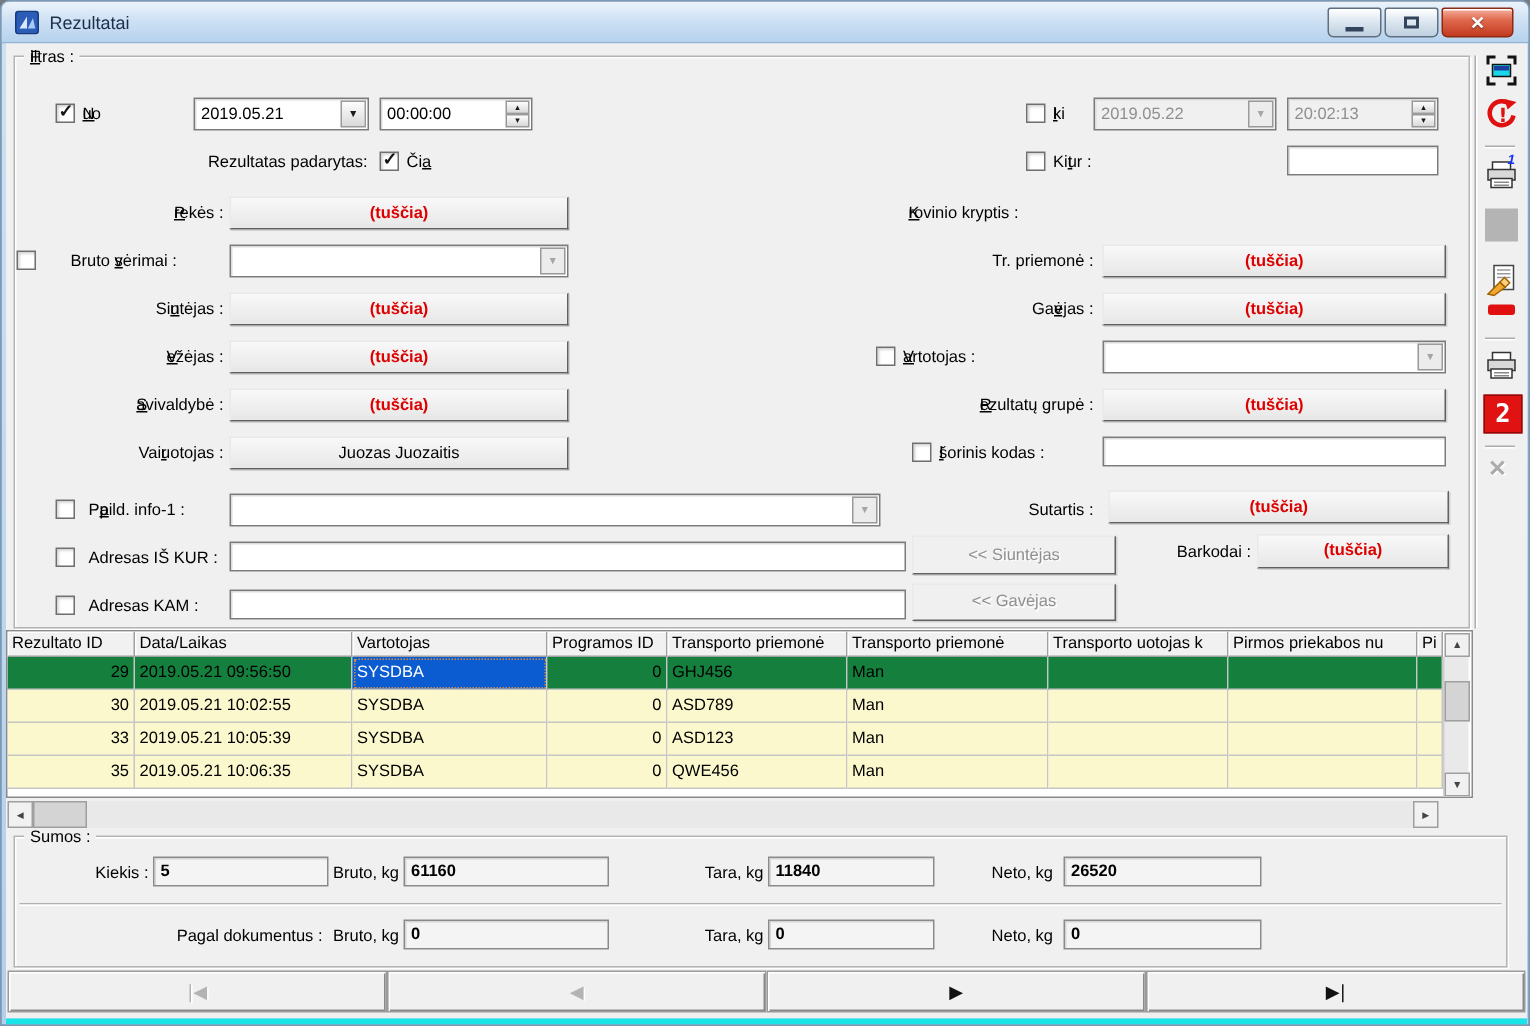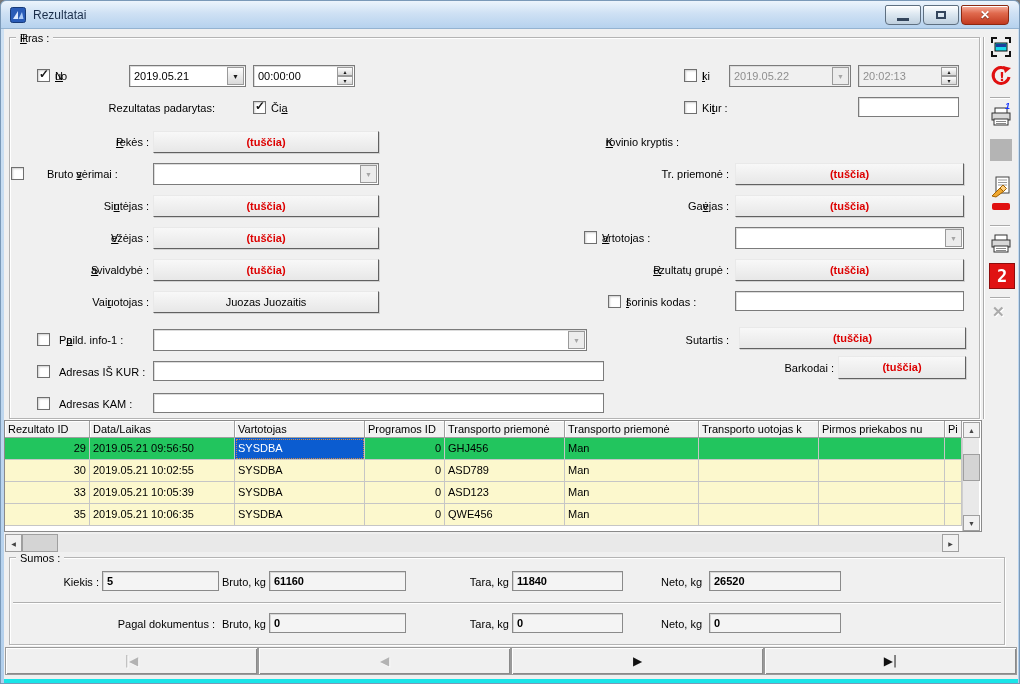--- a/index.html
+++ b/index.html
@@ -53,21 +53,21 @@
   .grid{left:0;top:391px;width:978px;height:112px;border:1px solid #8a8a8a;background:#fff;overflow:hidden}
   .ghead,.grow{position:static;display:flex}
   .ghead{height:17px}
   .grow{height:22px}
   .gh{position:static;background:#f1f1f1;border-right:1px solid #a0a0a0;border-bottom:1px solid #a0a0a0;
       box-shadow:inset 1px 1px 0 #fff;line-height:16px;padding:0 3px;overflow:hidden;white-space:nowrap;flex:0 0 auto}
   .gc{position:static;border-right:1px solid #c6c6c6;border-bottom:1px solid #c6c6c6;padding:0 3px;line-height:21px;
       overflow:hidden;white-space:nowrap;flex:0 0 auto}
   .w0{width:85px}.w1{width:145px}.w2{width:130px}.w3{width:80px}.w4{width:120px}.w5{width:134px}.w6{width:120px}.w7{width:126px}.w8{width:17px}
   .num{text-align:right}
-  .sel .gc{background:#22c55e}
+  .sel .gc{background:#15803d}
   .alt .gc{background:#fcf8cd}
   .fc{background:#0b5cd0 !important;color:#fff;outline:1px dotted #cf8a4a;outline-offset:-2px}
   
   .sbtn{background:#f1f1f1;border:1px solid #9f9f9f;display:flex;align-items:center;justify-content:center;font-size:7px;color:#444}
   .vscroll{left:957px;top:17px;width:17px;height:93px;background:#e9e9e9;border-left:1px solid #cfcfcf}
   .vthumb{left:0;top:16px;width:17px;height:27px;background:#d4d4d4;border:1px solid #9f9f9f}
   .hscroll{left:1px;top:505px;width:954px;height:18px;background:#e9e9e9}
   .hthumb{left:17px;top:0;width:36px;height:18px;background:#d4d4d4;border:1px solid #9f9f9f}
   
   .sumf{background:#f4f4f4;border:1px solid #8a8a8a;box-shadow:inset 1px 1px 0 #d6d6d6;font-weight:bold;padding:0 4px;line-height:18px;overflow:hidden}
@@ -144,21 +144,21 @@
       <span class="abox adis">▼</span>
     </div>
     <div class="combo cdis" style="left:854px;top:36px;width:101px;height:22px">
       <span class="ctxt">20:02:13</span>
       <span class="spinner">
           <span class="sb adis">▴</span>
           <span class="sb adis">▾</span>
         </span>
     </div>
 
-    <span class="lbl r" style="left:41px;top:73px;width:170px">Rezultatas padarytas:</span>
+    <span class="lbl r" style="left:71px;top:73px;width:170px">Rezultatas padarytas:</span>
     <span class="cb" style="left:249px;top:72px">
         <span class="tick">✓</span>
       </span>
     <span class="lbl" style="left:267px;top:73px">Či<u>a</u></span>
     <span class="cb" style="left:680px;top:72px"></span>
     <span class="lbl" style="left:698px;top:73px">Ki<u>t</u>ur :</span>
     <div class="inp" style="left:854px;top:68px;width:101px;height:20px"></div>
 
     <span class="lbl r" style="left:5px;top:107px;width:140px"><u>P</u>rekės :</span>
     <div class="fbtn" style="left:149px;top:102px;width:226px;height:22px"><span class="redv">(tuščia)</span></div>
@@ -203,26 +203,28 @@
     <div class="combo" style="left:149px;top:300px;width:434px;height:22px">
       <span class="ctxt"></span>
       <span class="abox adis">▼</span>
     </div>
     <span class="lbl r" style="left:567px;top:305px;width:158px">Sutartis :</span>
     <div class="fbtn" style="left:735px;top:298px;width:227px;height:22px"><span class="redv">(tuščia)</span></div>
 
     <span class="cb" style="left:33px;top:336px"></span>
     <span class="lbl" style="left:55px;top:337px">Adresas IŠ KUR :</span>
     <div class="inp" style="left:149px;top:332px;width:451px;height:20px"></div>
+    <div class="fbtn disabled" style="left:604px;top:328px;width:136px;height:26px"><span class="dis-t" style="line-height:24px">&lt;&lt; Siuntėjas</span></div>
     <span class="lbl r" style="left:700px;top:333px;width:130px">Barkodai :</span>
     <div class="fbtn" style="left:834px;top:327px;width:128px;height:23px"><span class="redv">(tuščia)</span></div>
 
     <span class="cb" style="left:33px;top:368px"></span>
     <span class="lbl" style="left:55px;top:369px">Adresas KAM :</span>
     <div class="inp" style="left:149px;top:364px;width:451px;height:20px"></div>
+    <div class="fbtn disabled" style="left:604px;top:360px;width:136px;height:25px"><span class="dis-t" style="line-height:23px">&lt;&lt; Gavėjas</span></div>
 
     <div class="vline"></div>
     <div class="tbtn" style="top:5px">
       <svg width="22" height="22">
         <path d="M2 7 V2 h5 M15 2 h5 v5 M20 15 v5 h-5 M7 20 H2 v-5" fill="none" stroke="#111" stroke-width="2"></path>
         <rect x="5" y="7" width="12" height="8" fill="#19d7e8" stroke="#111"></rect>
         <rect x="6" y="8" width="10" height="3" fill="#1b3f9e"></rect>
       </svg>
     </div>
     <div class="tbtn" style="top:34px">

